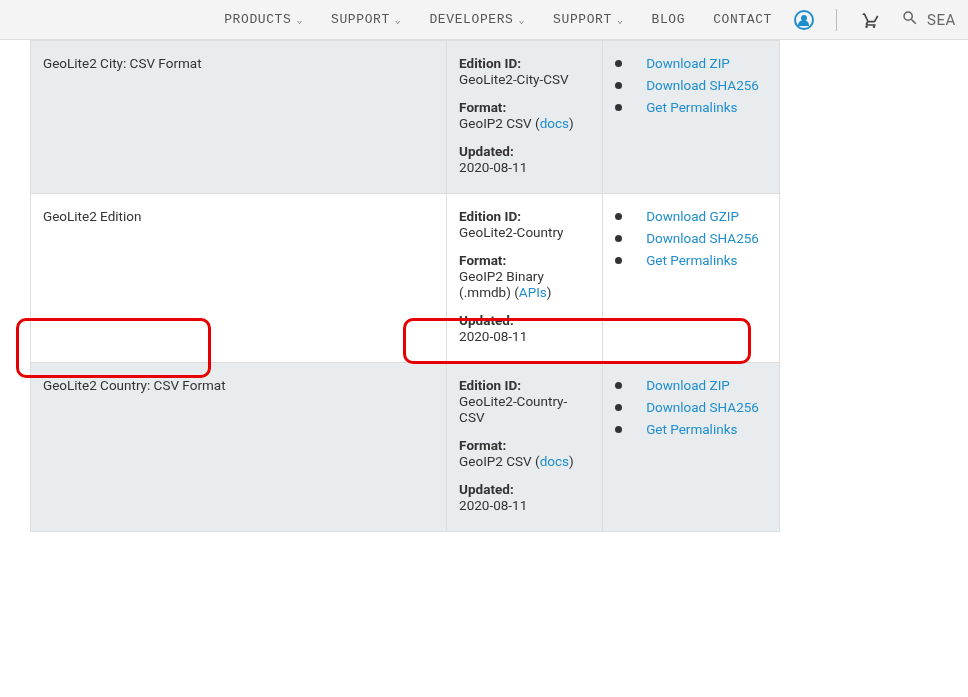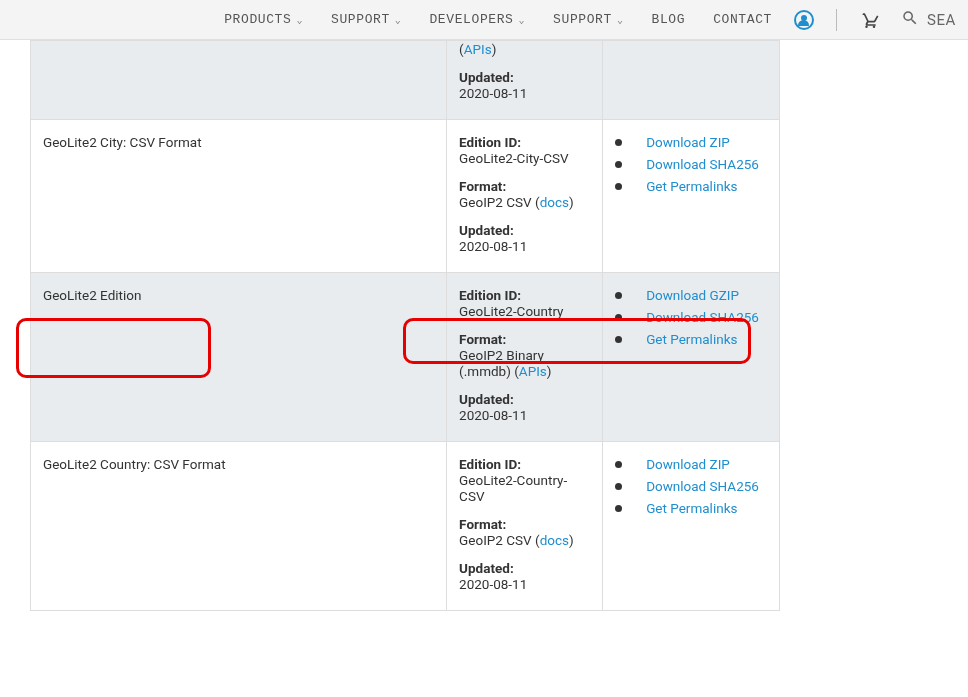--- a/index.html
+++ b/index.html
@@ -192,29 +192,20 @@
 </div>
 
 <div class="wrap">
   <div class="highlight-box hb1"></div>
   <div class="highlight-box hb2"></div>
 
   <div class="container">
     <table class="db">
 
       <tbody>
-          <tr>
-        <td class="col-name" style="padding-top:40px;"></td>
-        <td class="col-meta" style="padding-top:0;">
-          <span class="val" style="margin-bottom:12px;">(<a class="lnk">APIs</a>)</span>
-          <span class="lbl">Updated:</span>
-          <span class="val">2020-08-11</span>
-        </td>
-        <td class="col-act" style="padding-top:40px;"></td>
-      </tr>
 
       <tr>
         <td class="col-name">
           <span>GeoLite2 City: CSV Format</span>
         </td>
         <td class="col-meta">
           <span class="lbl">Edition ID:</span>
           <span class="val">GeoLite2-City-CSV</span>
           <span class="lbl">Format:</span>
           <span class="val"><span>GeoIP2 CSV</span> (<a class="lnk">docs</a>)</span>

